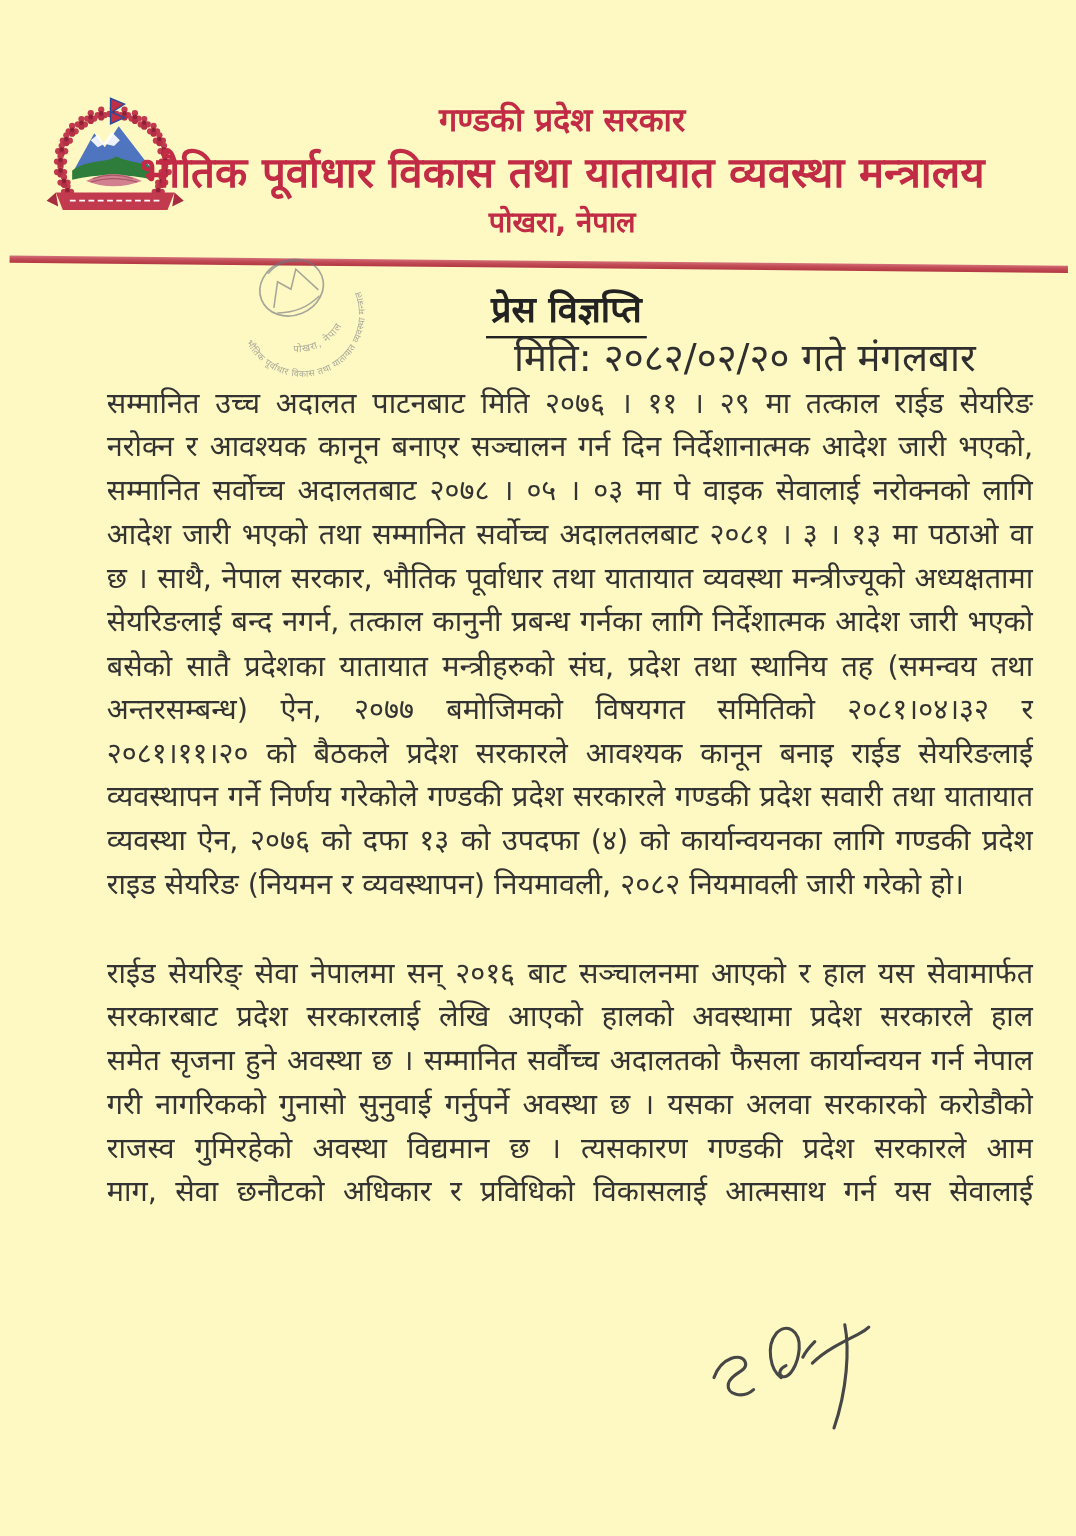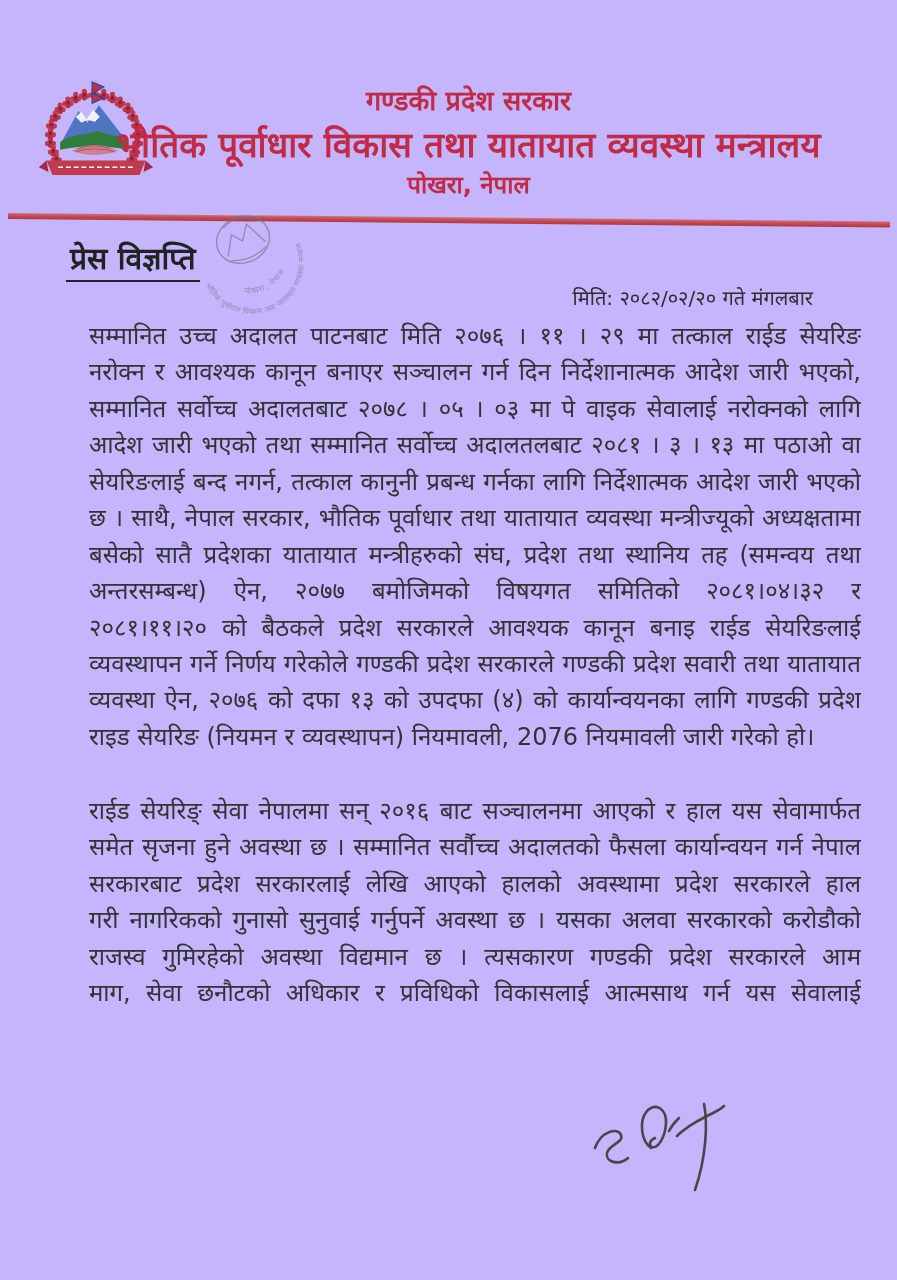--- a/index.html
+++ b/index.html
@@ -4,45 +4,45 @@
 <style>
   :root{
     --accent:#c22b45;
     --rule:#c24b55;
     --ink:#333333;
   }
   *{box-sizing:border-box;margin:0;padding:0;}
   body{background:#888;font-family:"DejaVu Sans","Liberation Sans",sans-serif;}
   .page{
     position:relative;width:897px;height:1280px;margin:0 auto;
-    background:#c4b5fd;overflow:hidden;
+    background:#fef9c3;overflow:hidden;
   }
   
   .logo{position:absolute;left:33px;top:80px;width:126px;height:110px;}
   .hdr-text{position:absolute;left:55px;right:15px;top:84px;text-align:center;color:var(--accent);}
   .hdr-line1{font-size:27px;font-weight:700;line-height:34px;}
   .hdr-line2{font-size:35px;font-weight:700;line-height:46px;margin-top:4px;}
   .hdr-line3{font-size:24px;font-weight:700;line-height:30px;margin-top:2px;}
   .rule{
     position:absolute;left:8px;top:213px;width:882px;height:6px;
     background:linear-gradient(180deg,#d3707a 0%,var(--rule) 45%,#b23843 100%);
     transform:rotate(0.55deg);transform-origin:0 50%;
   }
   
   .stamp{position:absolute;left:186px;top:196px;width:132px;height:132px;opacity:.62;}
   .stamp svg{width:100%;height:100%;}
   
-  .title-row{position:absolute;left:66px;right:0;top:241px;text-align:left;}
+  .title-row{position:absolute;left:47px;right:0;top:241px;text-align:center;}
   .title-row span{
     display:inline-block;font-size:30px;font-weight:700;color:#222;
     border-bottom:2.5px solid #222;padding:0 4px 3px 4px;line-height:36px;
   }
   .date-line{
     position:absolute;top:283px;right:84px;
-    font-size:20px;line-height:30px;color:#2f2f2f;
+    font-size:32px;line-height:30px;color:#2f2f2f;
   }
   
   .para{
     position:absolute;left:89px;width:772px;
     font-size:24px;color:var(--ink);
   }
   .para1{top:318px;}
   .para2{top:777px;margin-top:16px;}
   .doc-line{
     height:36.45px;line-height:36.45px;
@@ -145,33 +145,33 @@
     <span>प्रेस विज्ञप्ति</span>
   </div>
 
   <div class="date-line">मिति: २०८२/०२/२० गते मंगलबार</div>
 
   <div class="para para1">
       <div class="doc-line"><span>सम्मानित उच्च अदालत पाटनबाट मिति २०७६ । ११ । २९ मा तत्काल राईड सेयरिङ सेवालाई</span></div>
       <div class="doc-line"><span>नरोक्न र आवश्यक कानून बनाएर सञ्चालन गर्न दिन निर्देशानात्मक आदेश जारी भएको,</span></div>
       <div class="doc-line"><span>सम्मानित सर्वोच्च अदालतबाट २०७८ । ०५ । ०३ मा पे वाइक सेवालाई नरोक्नको लागि अर्को</span></div>
       <div class="doc-line"><span>आदेश जारी भएको तथा सम्मानित सर्वोच्च अदालतलबाट २०८१ । ३ । १३ मा पठाओ वा राइड</span></div>
+      <div class="doc-line"><span>छ । साथै, नेपाल सरकार, भौतिक पूर्वाधार तथा यातायात व्यवस्था मन्त्रीज्यूको अध्यक्षतामा</span></div>
       <div class="doc-line"><span>सेयरिङलाई बन्द नगर्न, तत्काल कानुनी प्रबन्ध गर्नका लागि निर्देशात्मक आदेश जारी भएको</span></div>
-      <div class="doc-line"><span>छ । साथै, नेपाल सरकार, भौतिक पूर्वाधार तथा यातायात व्यवस्था मन्त्रीज्यूको अध्यक्षतामा</span></div>
       <div class="doc-line"><span>बसेको सातै प्रदेशका यातायात मन्त्रीहरुको संघ, प्रदेश तथा स्थानिय तह (समन्वय तथा</span></div>
       <div class="doc-line"><span>अन्तरसम्बन्ध) ऐन, २०७७ बमोजिमको विषयगत समितिको २०८१।०४।३२ र</span></div>
       <div class="doc-line"><span>२०८१।११।२० को बैठकले प्रदेश सरकारले आवश्यक कानून बनाइ राईड सेयरिङलाई</span></div>
       <div class="doc-line"><span>व्यवस्थापन गर्ने निर्णय गरेकोले गण्डकी प्रदेश सरकारले गण्डकी प्रदेश सवारी तथा यातायात</span></div>
       <div class="doc-line"><span>व्यवस्था ऐन, २०७६ को दफा १३ को उपदफा (४) को कार्यान्वयनका लागि </span><span class="b">गण्डकी प्रदेश</span></div>
-      <div class="doc-line last"><span class="b">राइड सेयरिङ (नियमन र व्यवस्थापन) नियमावली, 2076</span><span> नियमावली जारी गरेको हो।</span></div>
+      <div class="doc-line last"><span class="b">राइड सेयरिङ (नियमन र व्यवस्थापन) नियमावली, २०८२</span><span> नियमावली जारी गरेको हो।</span></div>
     </div>
   <div class="para para2">
       <div class="doc-line"><span>राईड सेयरिङ् सेवा नेपालमा सन् २०१६ बाट सञ्चालनमा आएको र हाल यस सेवामार्फत हजारौं</span></div>
+      <div class="doc-line"><span>सरकारबाट प्रदेश सरकारलाई लेखि आएको हालको अवस्थामा प्रदेश सरकारले हाल सञ्चालनमा</span></div>
       <div class="doc-line"><span>समेत सृजना हुने अवस्था छ । सम्मानित सर्वौच्च अदालतको फैसला कार्यान्वयन गर्न नेपाल</span></div>
-      <div class="doc-line"><span>सरकारबाट प्रदेश सरकारलाई लेखि आएको हालको अवस्थामा प्रदेश सरकारले हाल सञ्चालनमा</span></div>
       <div class="doc-line"><span>गरी नागरिकको गुनासो सुनुवाई गर्नुपर्ने अवस्था छ । यसका अलवा सरकारको करोडौको</span></div>
       <div class="doc-line"><span>राजस्व गुमिरहेको अवस्था विद्यमान छ । त्यसकारण गण्डकी प्रदेश सरकारले आम उपभोक्ताको</span></div>
       <div class="doc-line"><span>माग, सेवा छनौटको अधिकार र प्रविधिको विकासलाई आत्मसाथ गर्न यस सेवालाई व्यवस्थित</span></div>
     </div>
 
   <div class="signature">
     <svg viewBox="0 0 190 125" xmlns="http://www.w3.org/2000/svg">
       <g fill="none" stroke="#474747" stroke-width="2.6" stroke-linecap="round" stroke-linejoin="round">
         <path d="M30,66 C36,49 53,45 56,53 C59,61 44,62 42,71 C40,80 54,84 63,76"></path>
         <path d="M86,66 C77,60 73,40 82,29 C91,20 102,27 101,42 C100,55 93,67 87,65 C83,63 85,58 90,56"></path>

